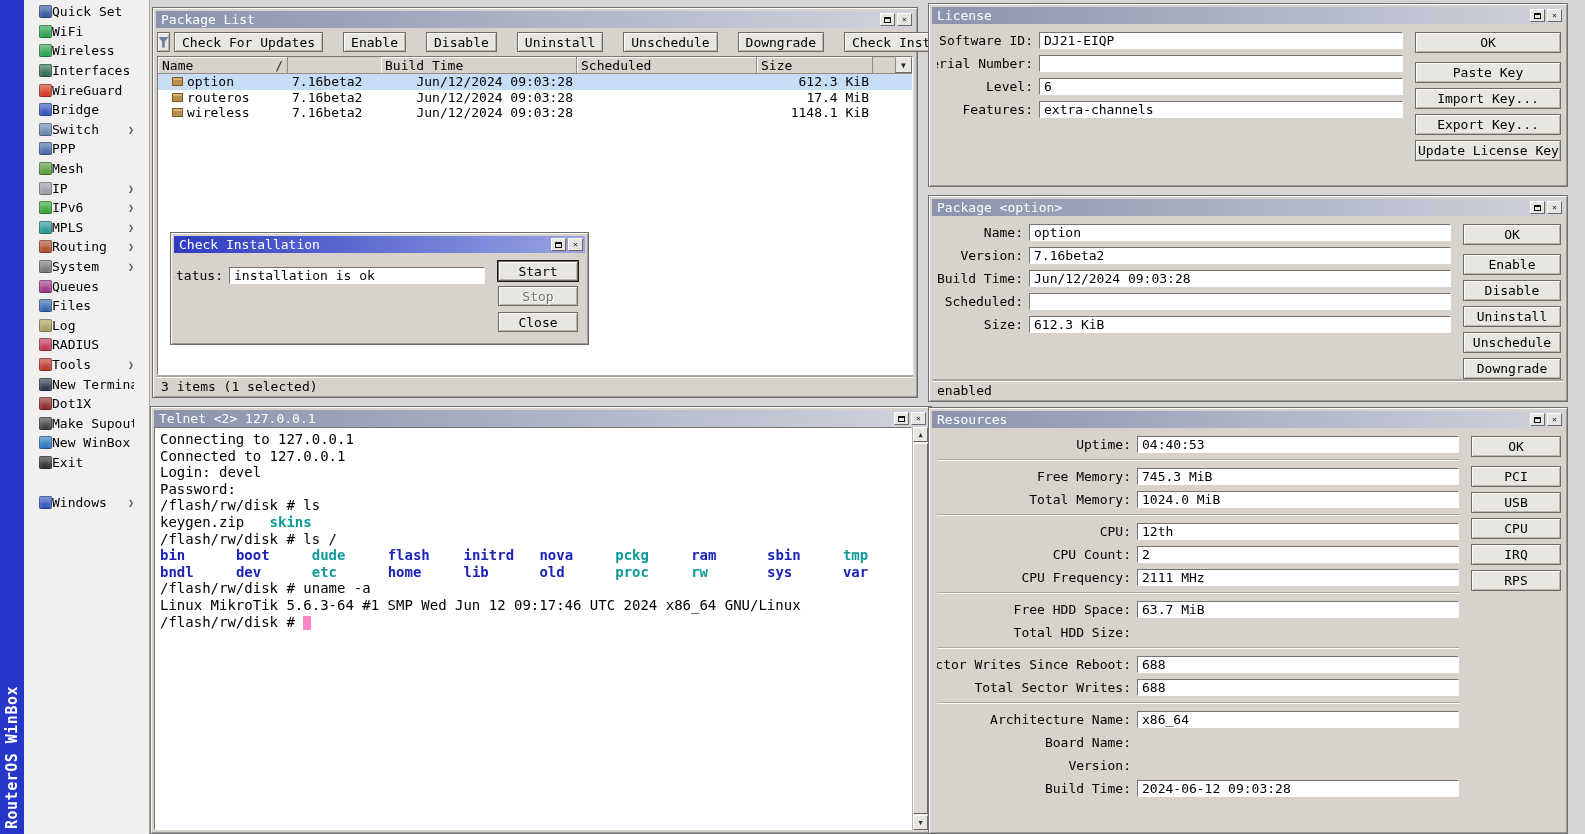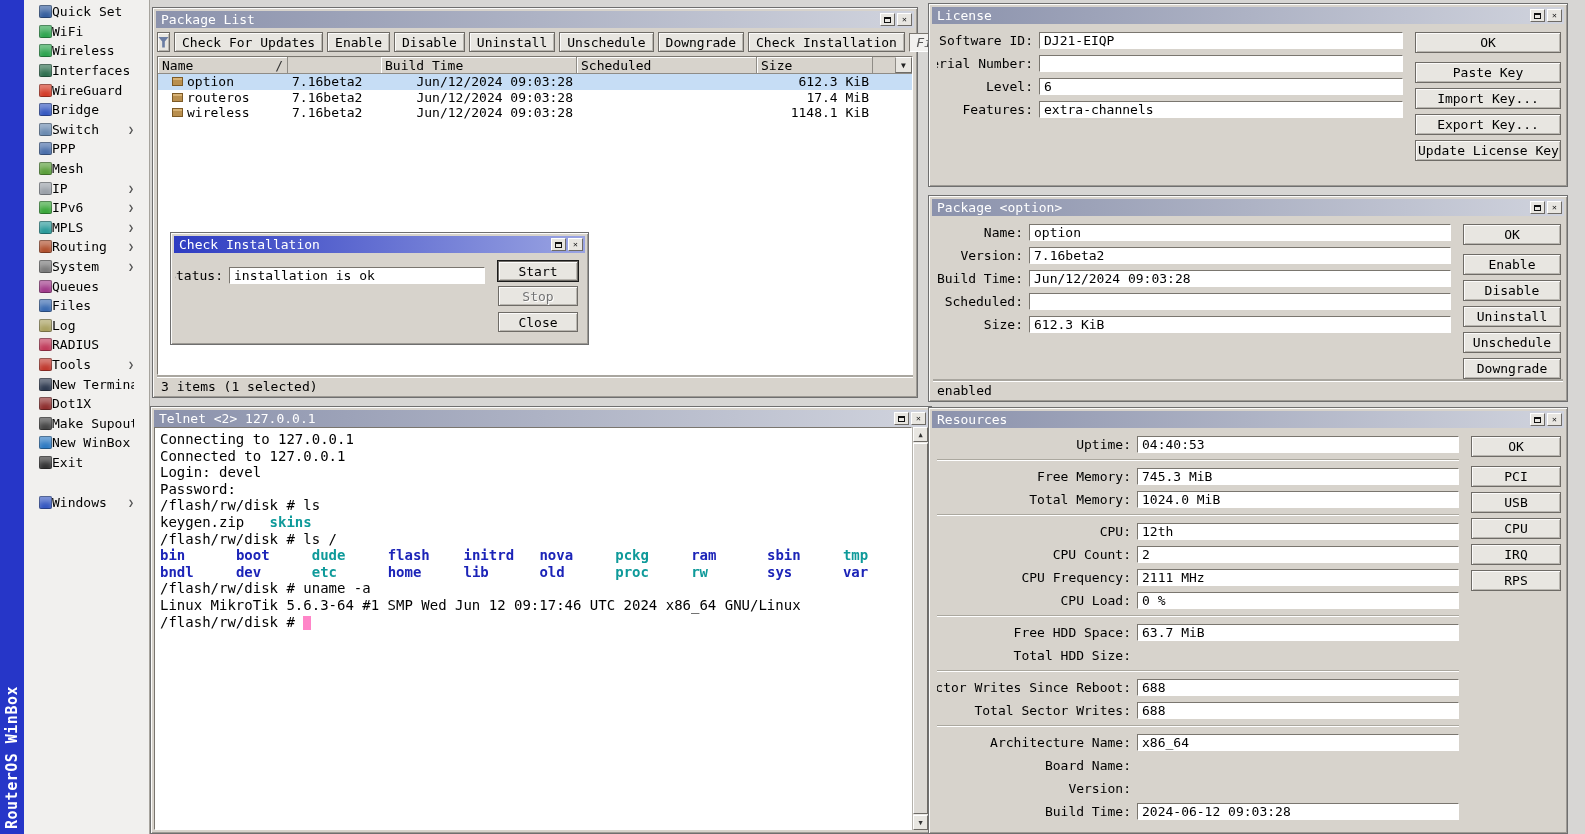--- a/index.html
+++ b/index.html
@@ -226,21 +226,21 @@
         <span class="tbtn">
             <span class="glyph-restore"></span>
           </span>
         <span class="tbtn">✕</span>
       </span>
     </div>
     <div class="toolbar">
       <button class="btn icon-btn">
           <span class="funnel"></span>
         </button>
-      <span id="pl-buttons" style="display:flex;gap:4px;align-items:flex-end;">
+      <span id="pl-buttons" style="display:flex;gap:20px;align-items:flex-end;">
           <button class="btn">Check For Updates</button>
           <button class="btn">Enable</button>
           <button class="btn">Disable</button>
           <button class="btn">Uninstall</button>
           <button class="btn">Unschedule</button>
           <button class="btn">Downgrade</button>
           <button class="btn">Check Installation</button>
         </span>
       <input class="find" placeholder="Find" style="">
     </div>
@@ -454,24 +454,20 @@
             <div class="field">12th</div>
           </div>
           <div class="frow">
             <div class="flabel" style="width: 200px;">CPU Count:</div>
             <div class="field">2</div>
           </div>
           <div class="frow">
             <div class="flabel" style="width: 200px;">CPU Frequency:</div>
             <div class="field">2111 MHz</div>
           </div>
-          <div class="frow">
-            <div class="flabel" style="width: 200px;">CPU Load:</div>
-            <div class="field">0 %</div>
-          </div>
           <div class="sep"></div>
           <div class="frow">
             <div class="flabel" style="width: 200px;">Free HDD Space:</div>
             <div class="field">63.7 MiB</div>
           </div>
           <div class="frow">
             <div class="flabel" style="width: 200px;">Total HDD Size:</div>
           </div>
           <div class="sep"></div>
           <div class="frow">

